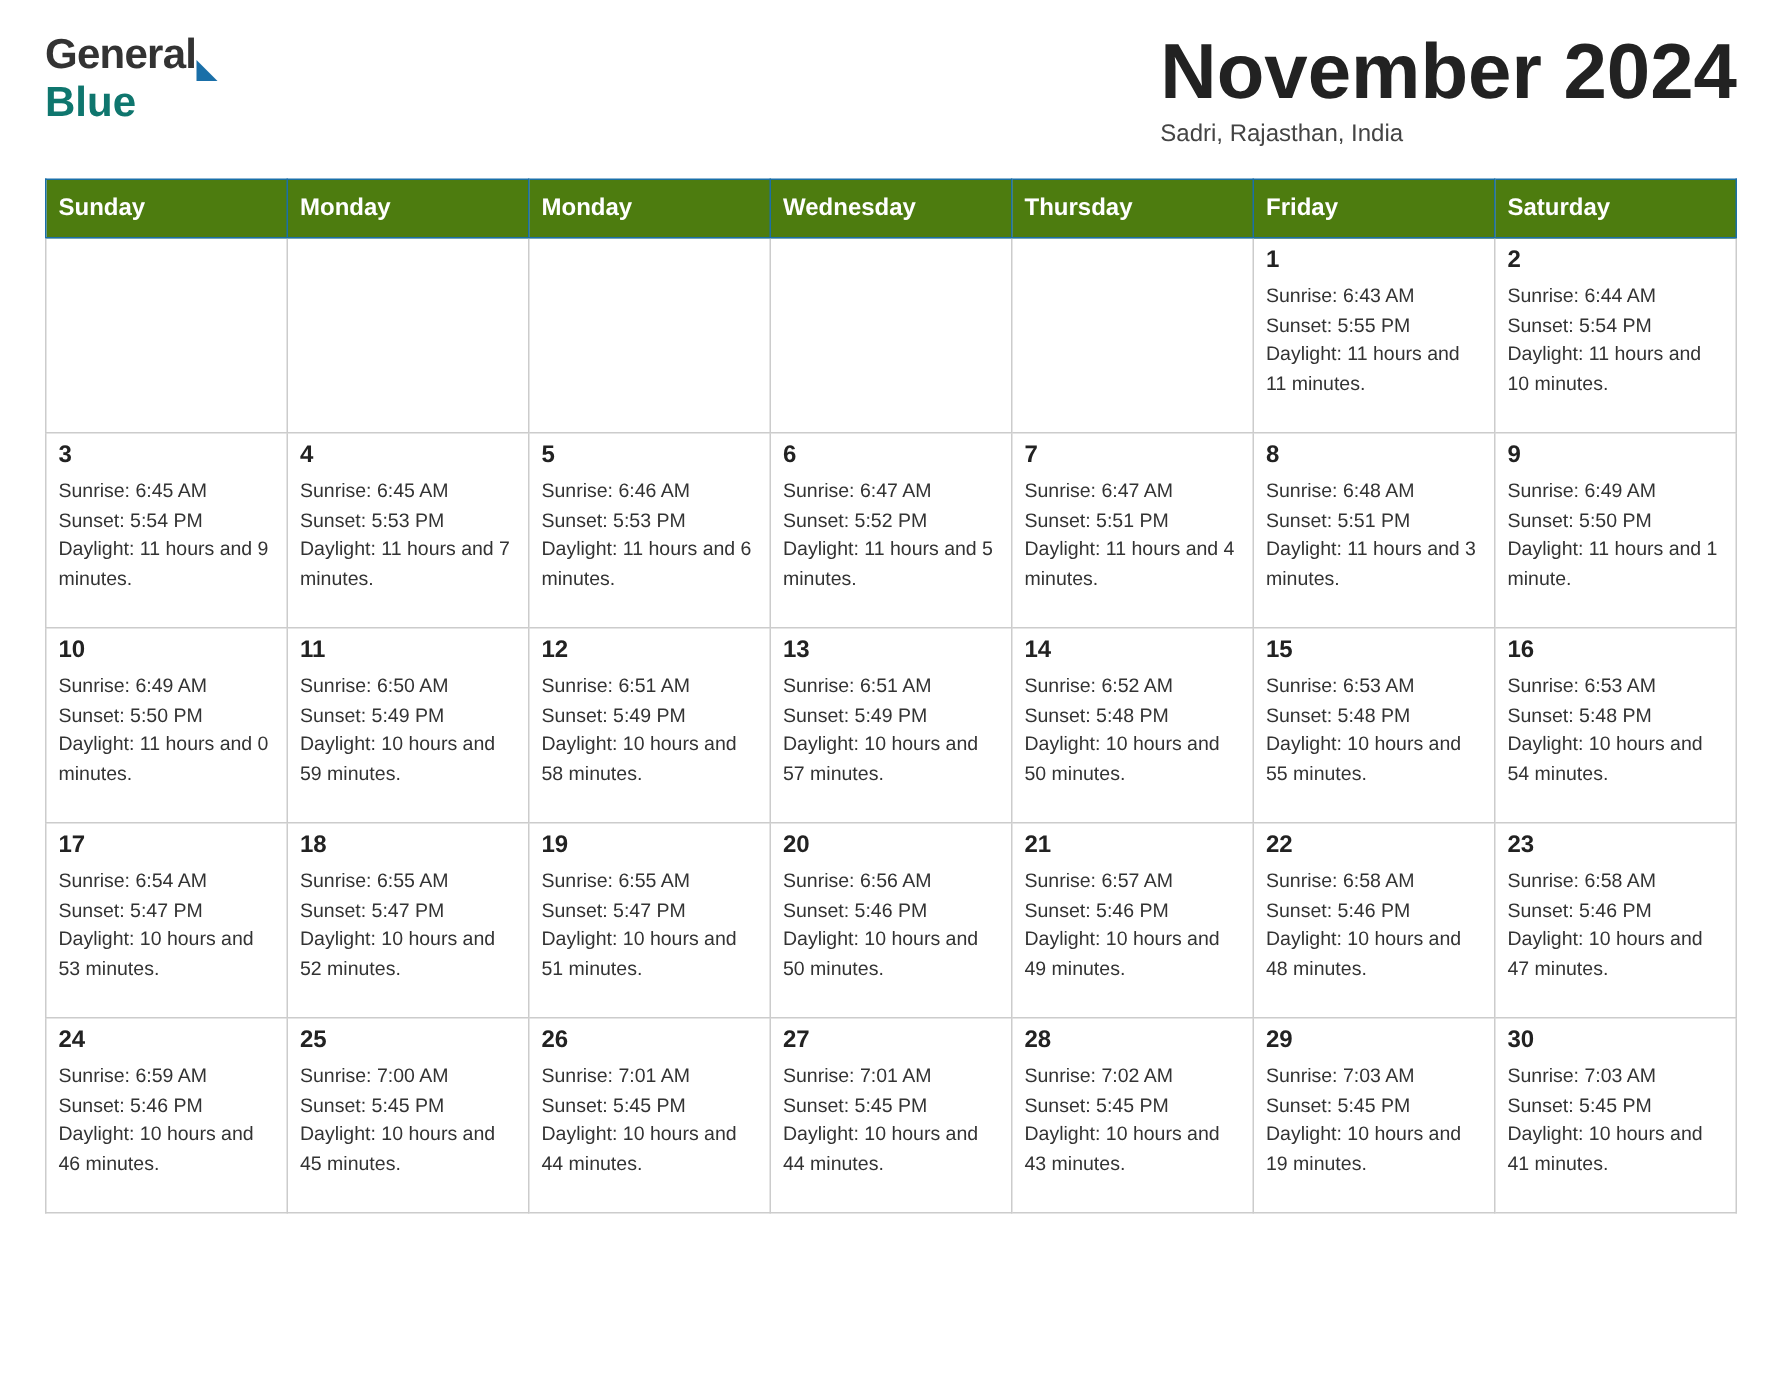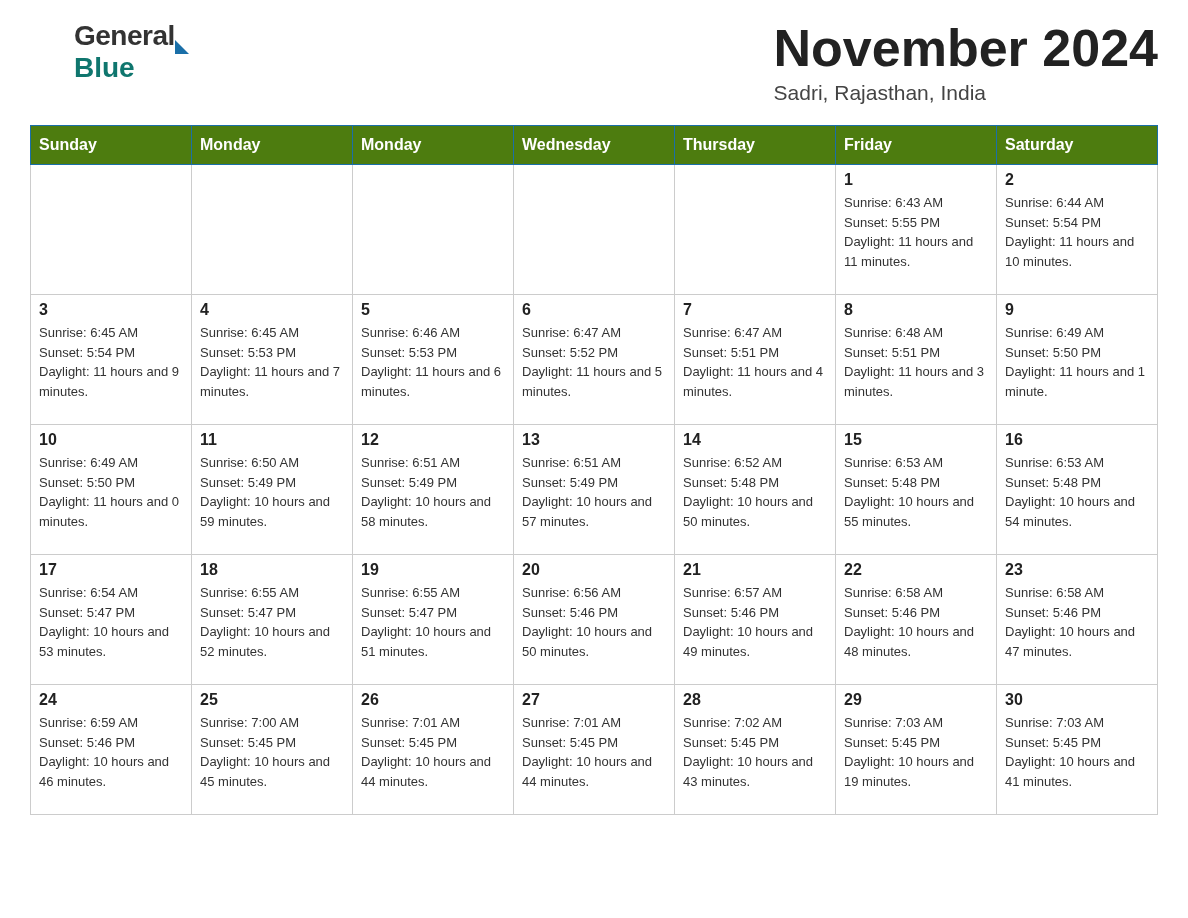--- a/index.html
+++ b/index.html
@@ -8,21 +8,20 @@
       background: #fff;
       width: 1188px;
       min-height: 918px;
       padding: 20px 30px;
     }
     .header-area {
       display: flex;
       justify-content: space-between;
       align-items: flex-start;
       margin-bottom: 20px;
-      margin-left: 44px;
     }
     .logo-text-general {
       font-size: 28px;
       font-weight: bold;
       color: #333;
       letter-spacing: -0.5px;
     }
     .logo-arrow {
       width: 0;
       height: 0;
@@ -48,21 +47,21 @@
     }
     .title-area {
     }
     .calendar-title {
       font-size: 52px;
       font-weight: bold;
       color: #222;
       line-height: 1.1;
     }
     .calendar-subtitle {
-      font-size: 21px;
+      font-size: 16px;
       color: #444;
       margin-top: 4px;
     }
     .calendar-table {
       width: 100%;
       border-collapse: collapse;
       table-layout: fixed;
     }
     .calendar-table thead tr th {
       background-color: #4d7c0f;

